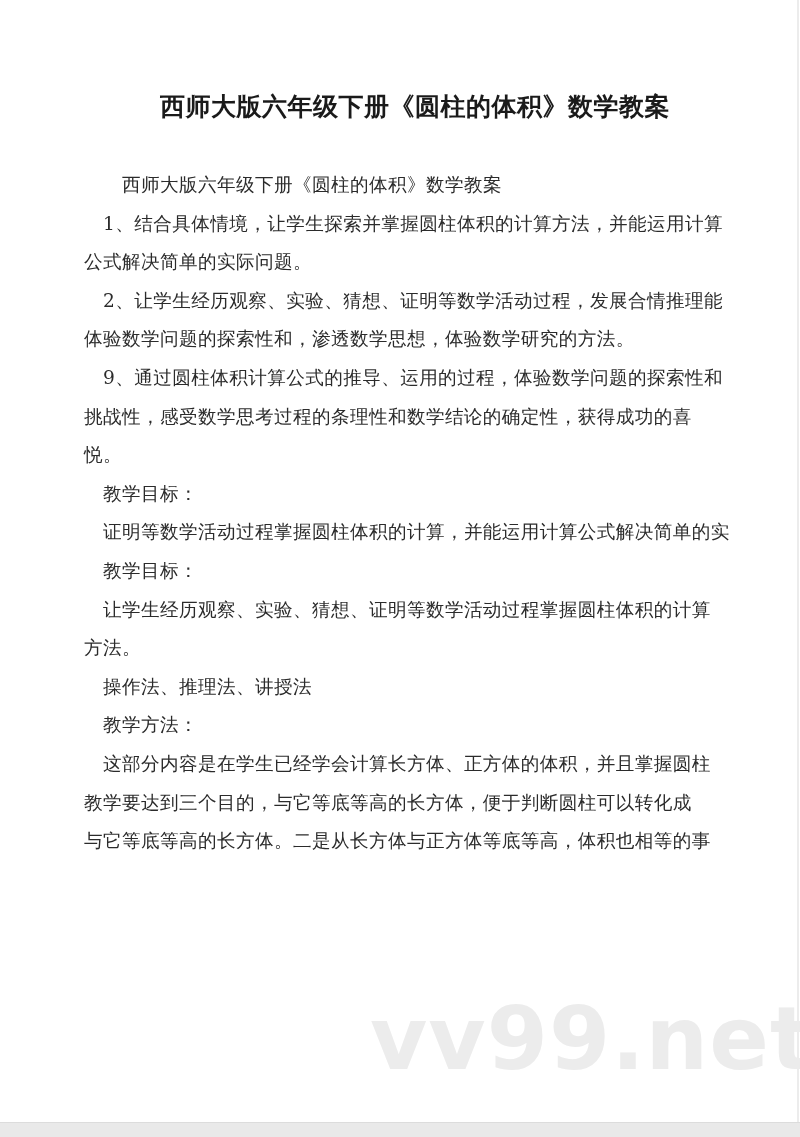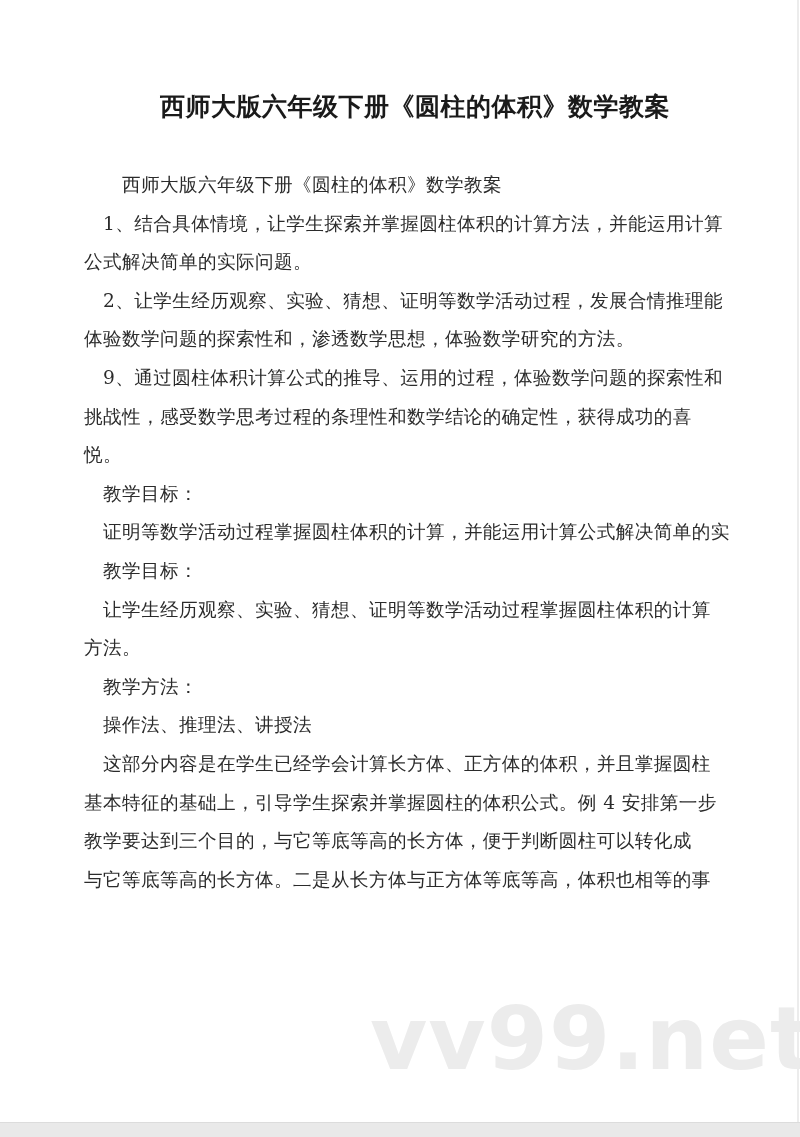--- a/index.html
+++ b/index.html
@@ -90,22 +90,21 @@
     <div class="line indent">2、让学生经历观察、实验、猜想、证明等数学活动过程，发展合情推理能</div>
     <div class="line">体验数学问题的探索性和，渗透数学思想，体验数学研究的方法。</div>
     <div class="line indent">9、通过圆柱体积计算公式的推导、运用的过程，体验数学问题的探索性和</div>
     <div class="line">挑战性，感受数学思考过程的条理性和数学结论的确定性，获得成功的喜</div>
     <div class="line">悦。</div>
     <div class="line indent">教学目标：</div>
     <div class="line indent">证明等数学活动过程掌握圆柱体积的计算，并能运用计算公式解决简单的实</div>
     <div class="line indent">教学目标：</div>
     <div class="line indent">让学生经历观察、实验、猜想、证明等数学活动过程掌握圆柱体积的计算</div>
     <div class="line">方法。</div>
+    <div class="line indent">操作法、推理法、讲授法</div>
     <div class="line indent">教学方法：</div>
-    <div class="line indent">操作法、推理法、讲授法</div>
     <div class="line indent">这部分内容是在学生已经学会计算长方体、正方体的体积，并且掌握圆柱</div>
-    <div class="line">基本特征的基础上，引导学生探索并掌握圆柱的体积公式。例 4 安排第一步</div>
     <div class="line">教学要达到三个目的，与它等底等高的长方体，便于判断圆柱可以转化成</div>
     <div class="line">与它等底等高的长方体。二是从长方体与正方体等底等高，体积也相等的事</div>
   </div>
 </div>
 
 <div class="bottom-band"></div>
 
 </body></html>

